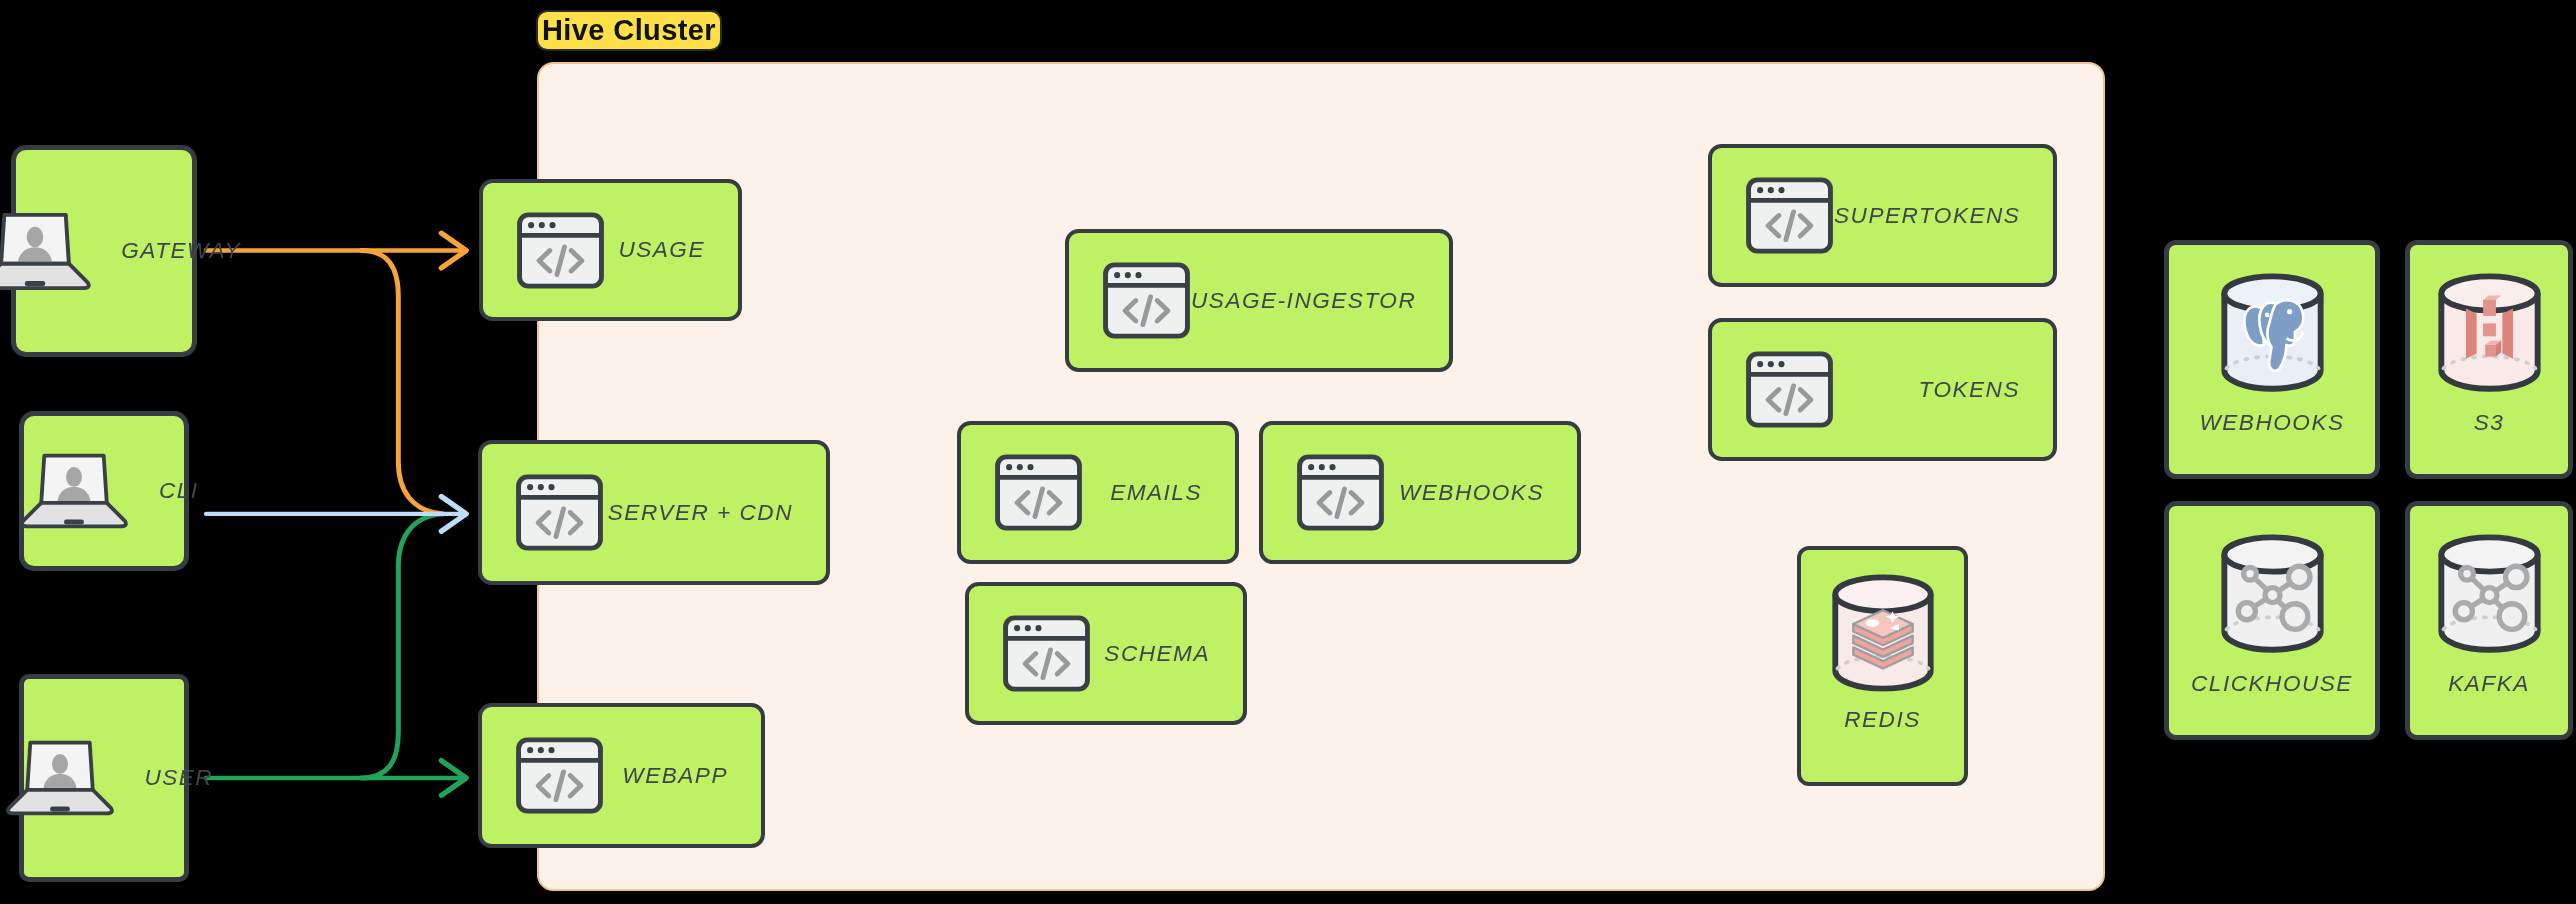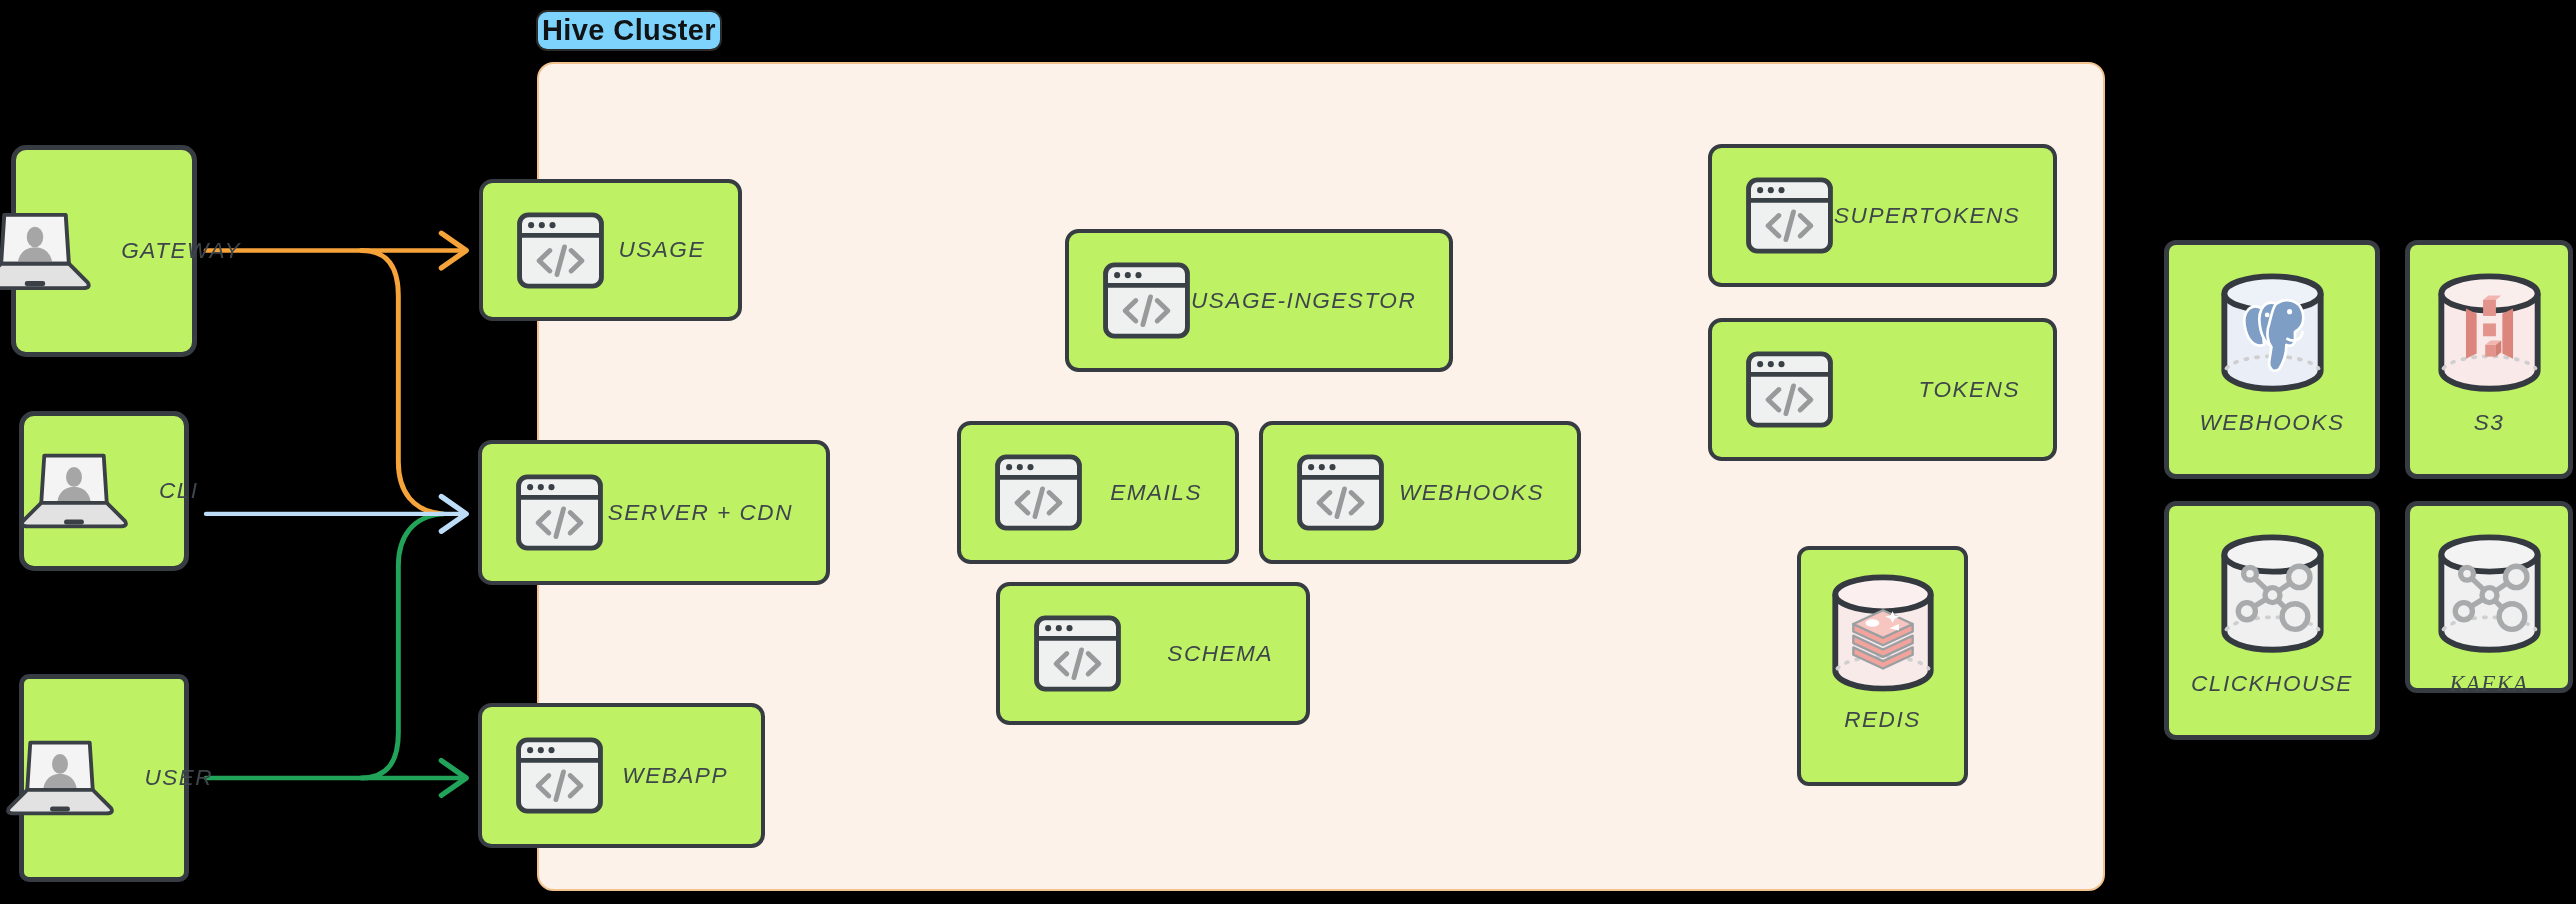--- a/index.html
+++ b/index.html
@@ -8,21 +8,21 @@
     font-family:"Liberation Sans",sans-serif;
   }
   .abs{position:absolute;}
   
   #cluster-panel{
     left:537px;top:62px;width:1568px;height:829px;
     background:#FCF2E9;border:2.3px solid #F2C28E;border-radius:16.6px;box-sizing:border-box;
   }
   #cluster-badge{
     left:536px;top:9.8px;width:186px;height:41px;
-    background:#7dd3fc;border:2.3px solid #2B2B2B;border-radius:11.3px;box-sizing:border-box;
+    background:#fde047;border:2.3px solid #2B2B2B;border-radius:11.3px;box-sizing:border-box;
     display:flex;align-items:center;justify-content:center;
     box-shadow:1.5px 2.3px 0 rgba(0,0,0,.45);
     font-size:29px;font-weight:600;color:#101214;letter-spacing:0.4px;
   }
   
   .node{
     background:#bef264;border:4.5px solid #363C42;border-radius:13.6px;box-sizing:border-box;
     display:flex;align-items:center;
   }
   .client{border-width:5.3px;border-radius:15px;flex-direction:row;justify-content:center;gap:19.6px;}
@@ -205,21 +205,21 @@
     <span class="label svc-label">EMAILS</span>
   </div>
   <div class="abs node service" style="left:1259px;top:421px;width:322px;height:143px;">
     <span class="icon-wrap">
         <svg width="89" height="79" viewBox="0 0 118 104">
           <use href="#sym-code-window"></use>
         </svg>
       </span>
     <span class="label svc-label">WEBHOOKS</span>
   </div>
-  <div class="abs node service" style="left:996px;top:582px;width:314px;height:143px;">
+  <div class="abs node service" style="left:965px;top:582px;width:282px;height:143px;">
     <span class="icon-wrap">
         <svg width="89" height="79" viewBox="0 0 118 104">
           <use href="#sym-code-window"></use>
         </svg>
       </span>
     <span class="label svc-label">SCHEMA</span>
   </div>
   <div class="abs node service" style="left:1708px;top:144px;width:349px;height:143px;">
     <span class="icon-wrap">
         <svg width="89" height="79" viewBox="0 0 118 104">
@@ -267,21 +267,21 @@
   </div>
   <div class="abs node col datastore" style="left:2164px;top:501px;width:216px;height:239px;">
     <span class="icon-wrap">
       <svg width="107" height="120" viewBox="0 0 100 112">
         <use href="#sym-cylinder" style="--body:#F0F0F0;--top:#F3F3F3;"></use>
         <use href="#sym-molecule-logo" style="--body:#F0F0F0;"></use>
       </svg>
     </span>
     <span class="label">CLICKHOUSE</span>
   </div>
-  <div class="abs node col datastore" style="left:2405px;top:501px;width:168px;height:192px;font-family:Liberation Serif, serif;">
+  <div class="abs node col datastore" style="left:2405px;top:501px;width:168px;height:239px;">
     <span class="icon-wrap">
       <svg width="107" height="120" viewBox="0 0 100 112">
         <use href="#sym-cylinder" style="--body:#F0F0F0;--top:#F3F3F3;"></use>
         <use href="#sym-molecule-logo" style="--body:#F0F0F0;"></use>
       </svg>
     </span>
     <span class="label">KAFKA</span>
   </div>
 
 </div>

